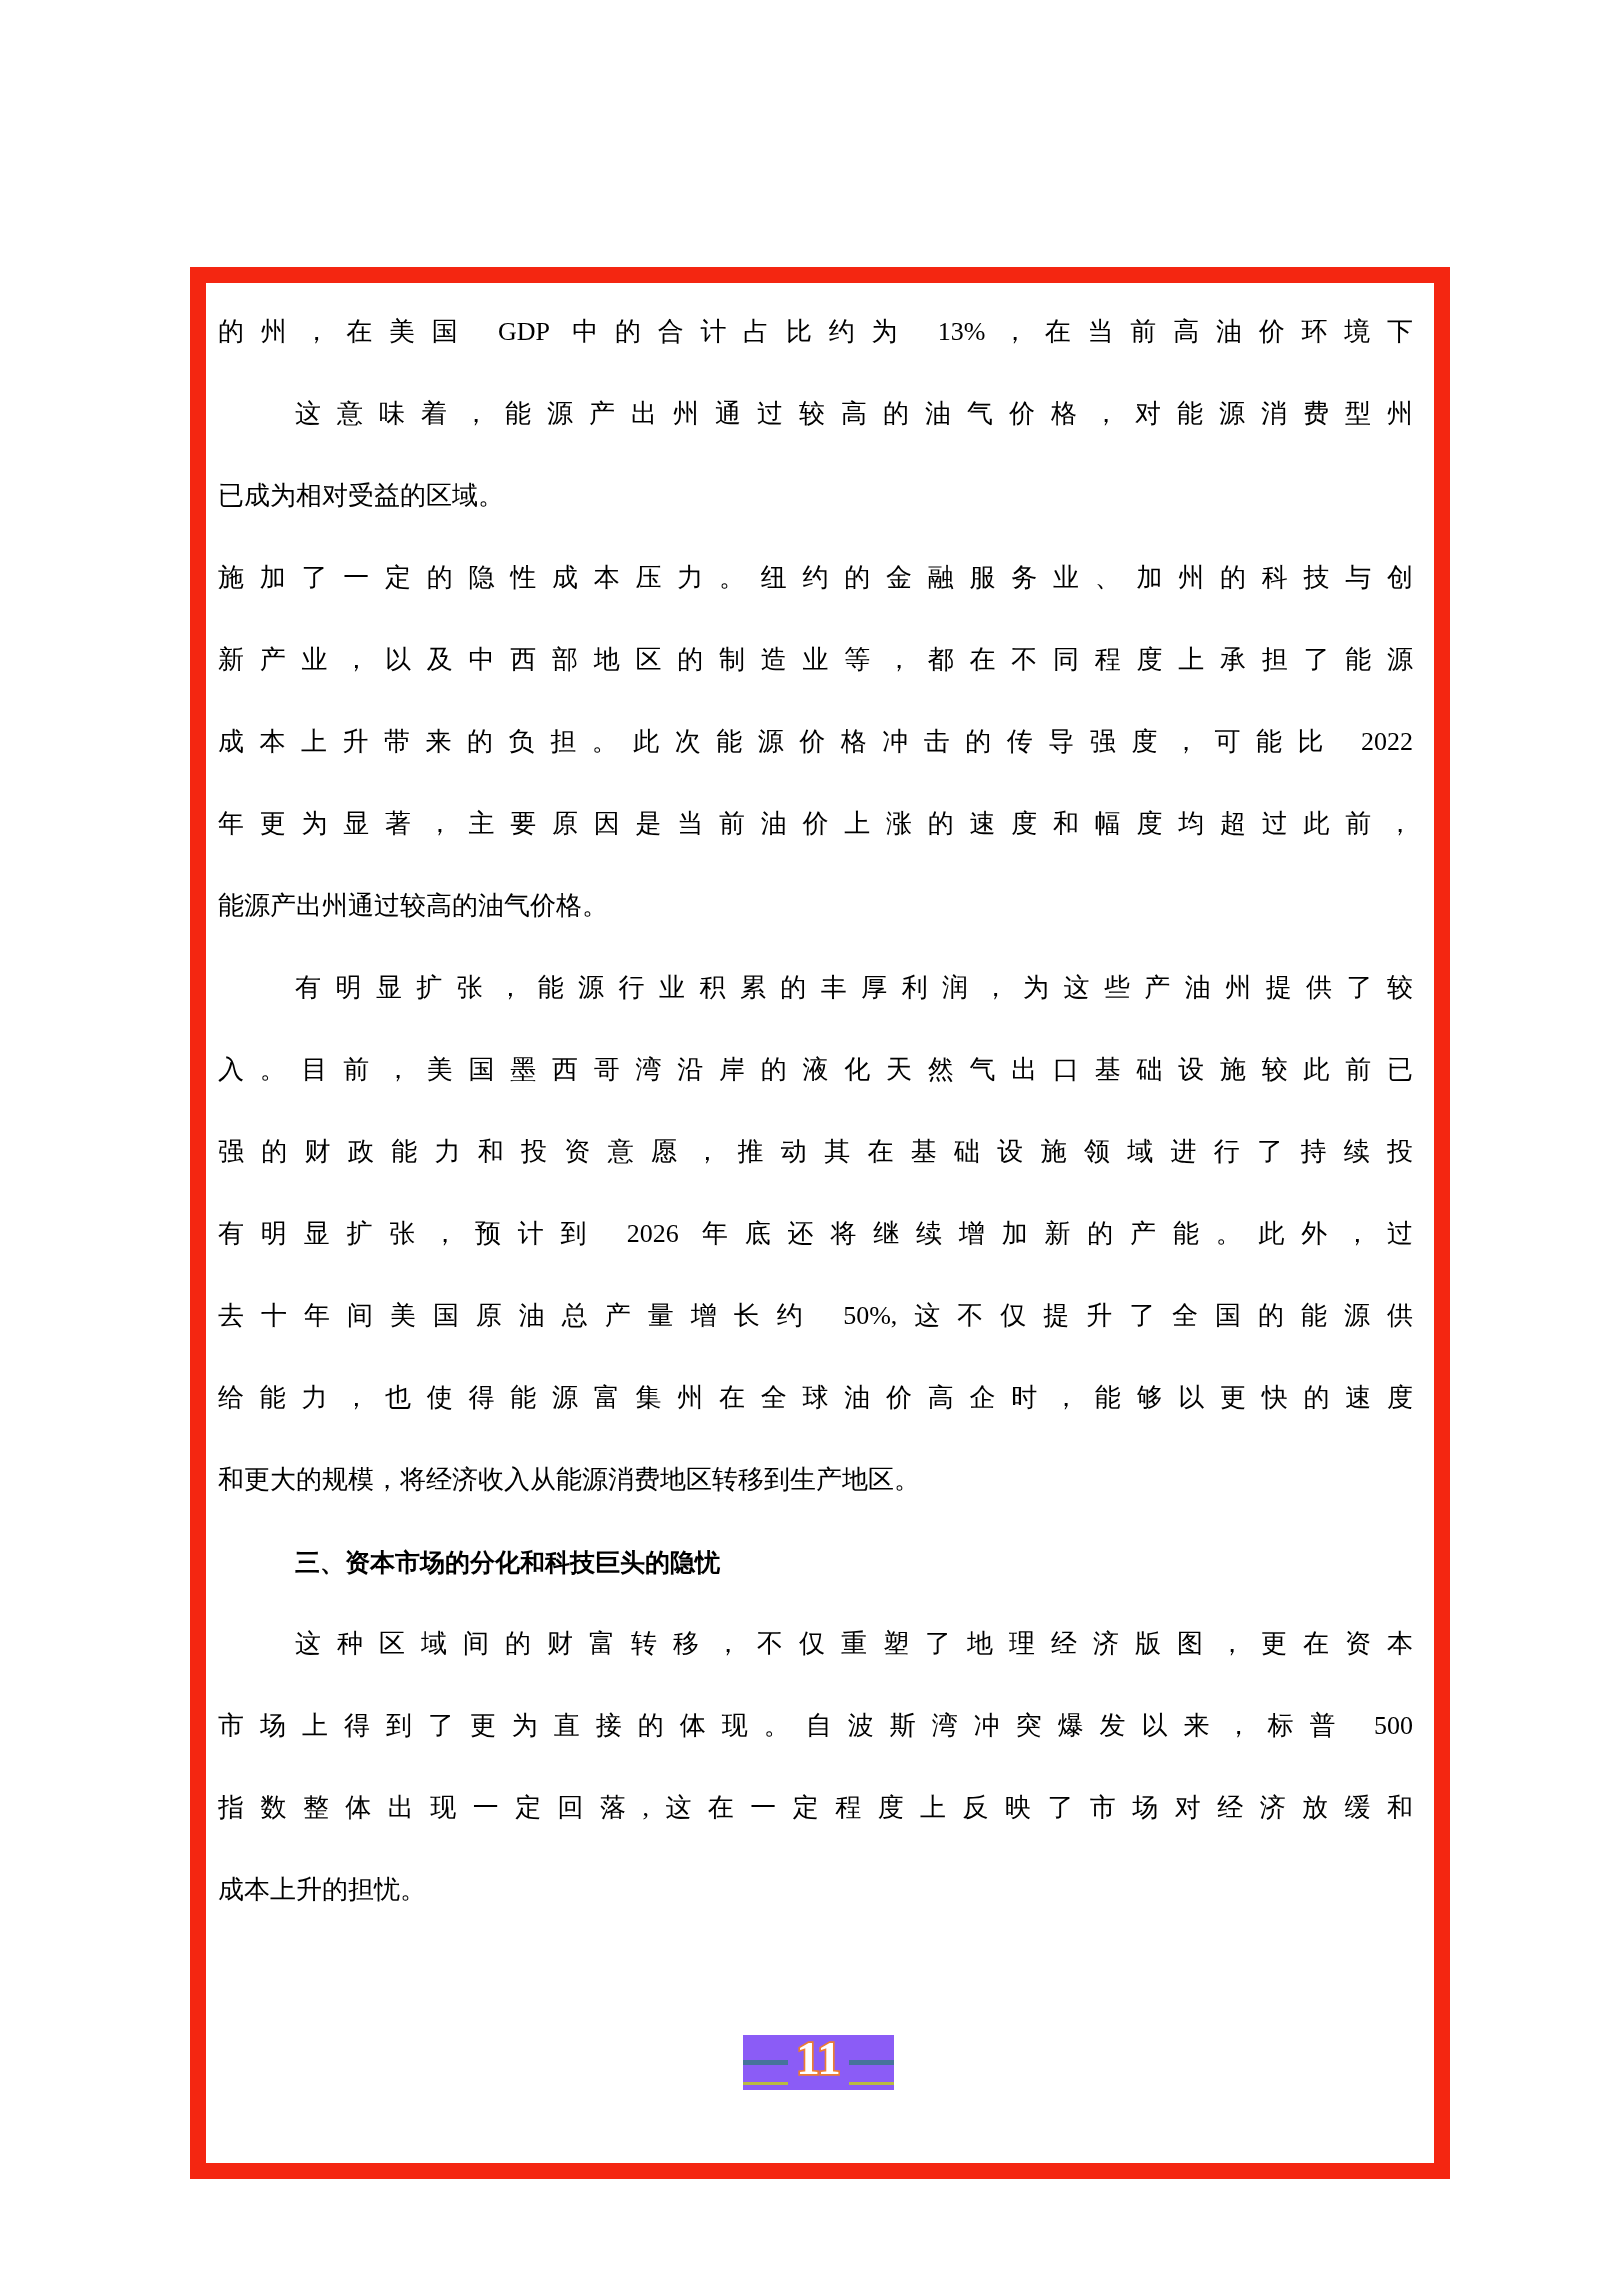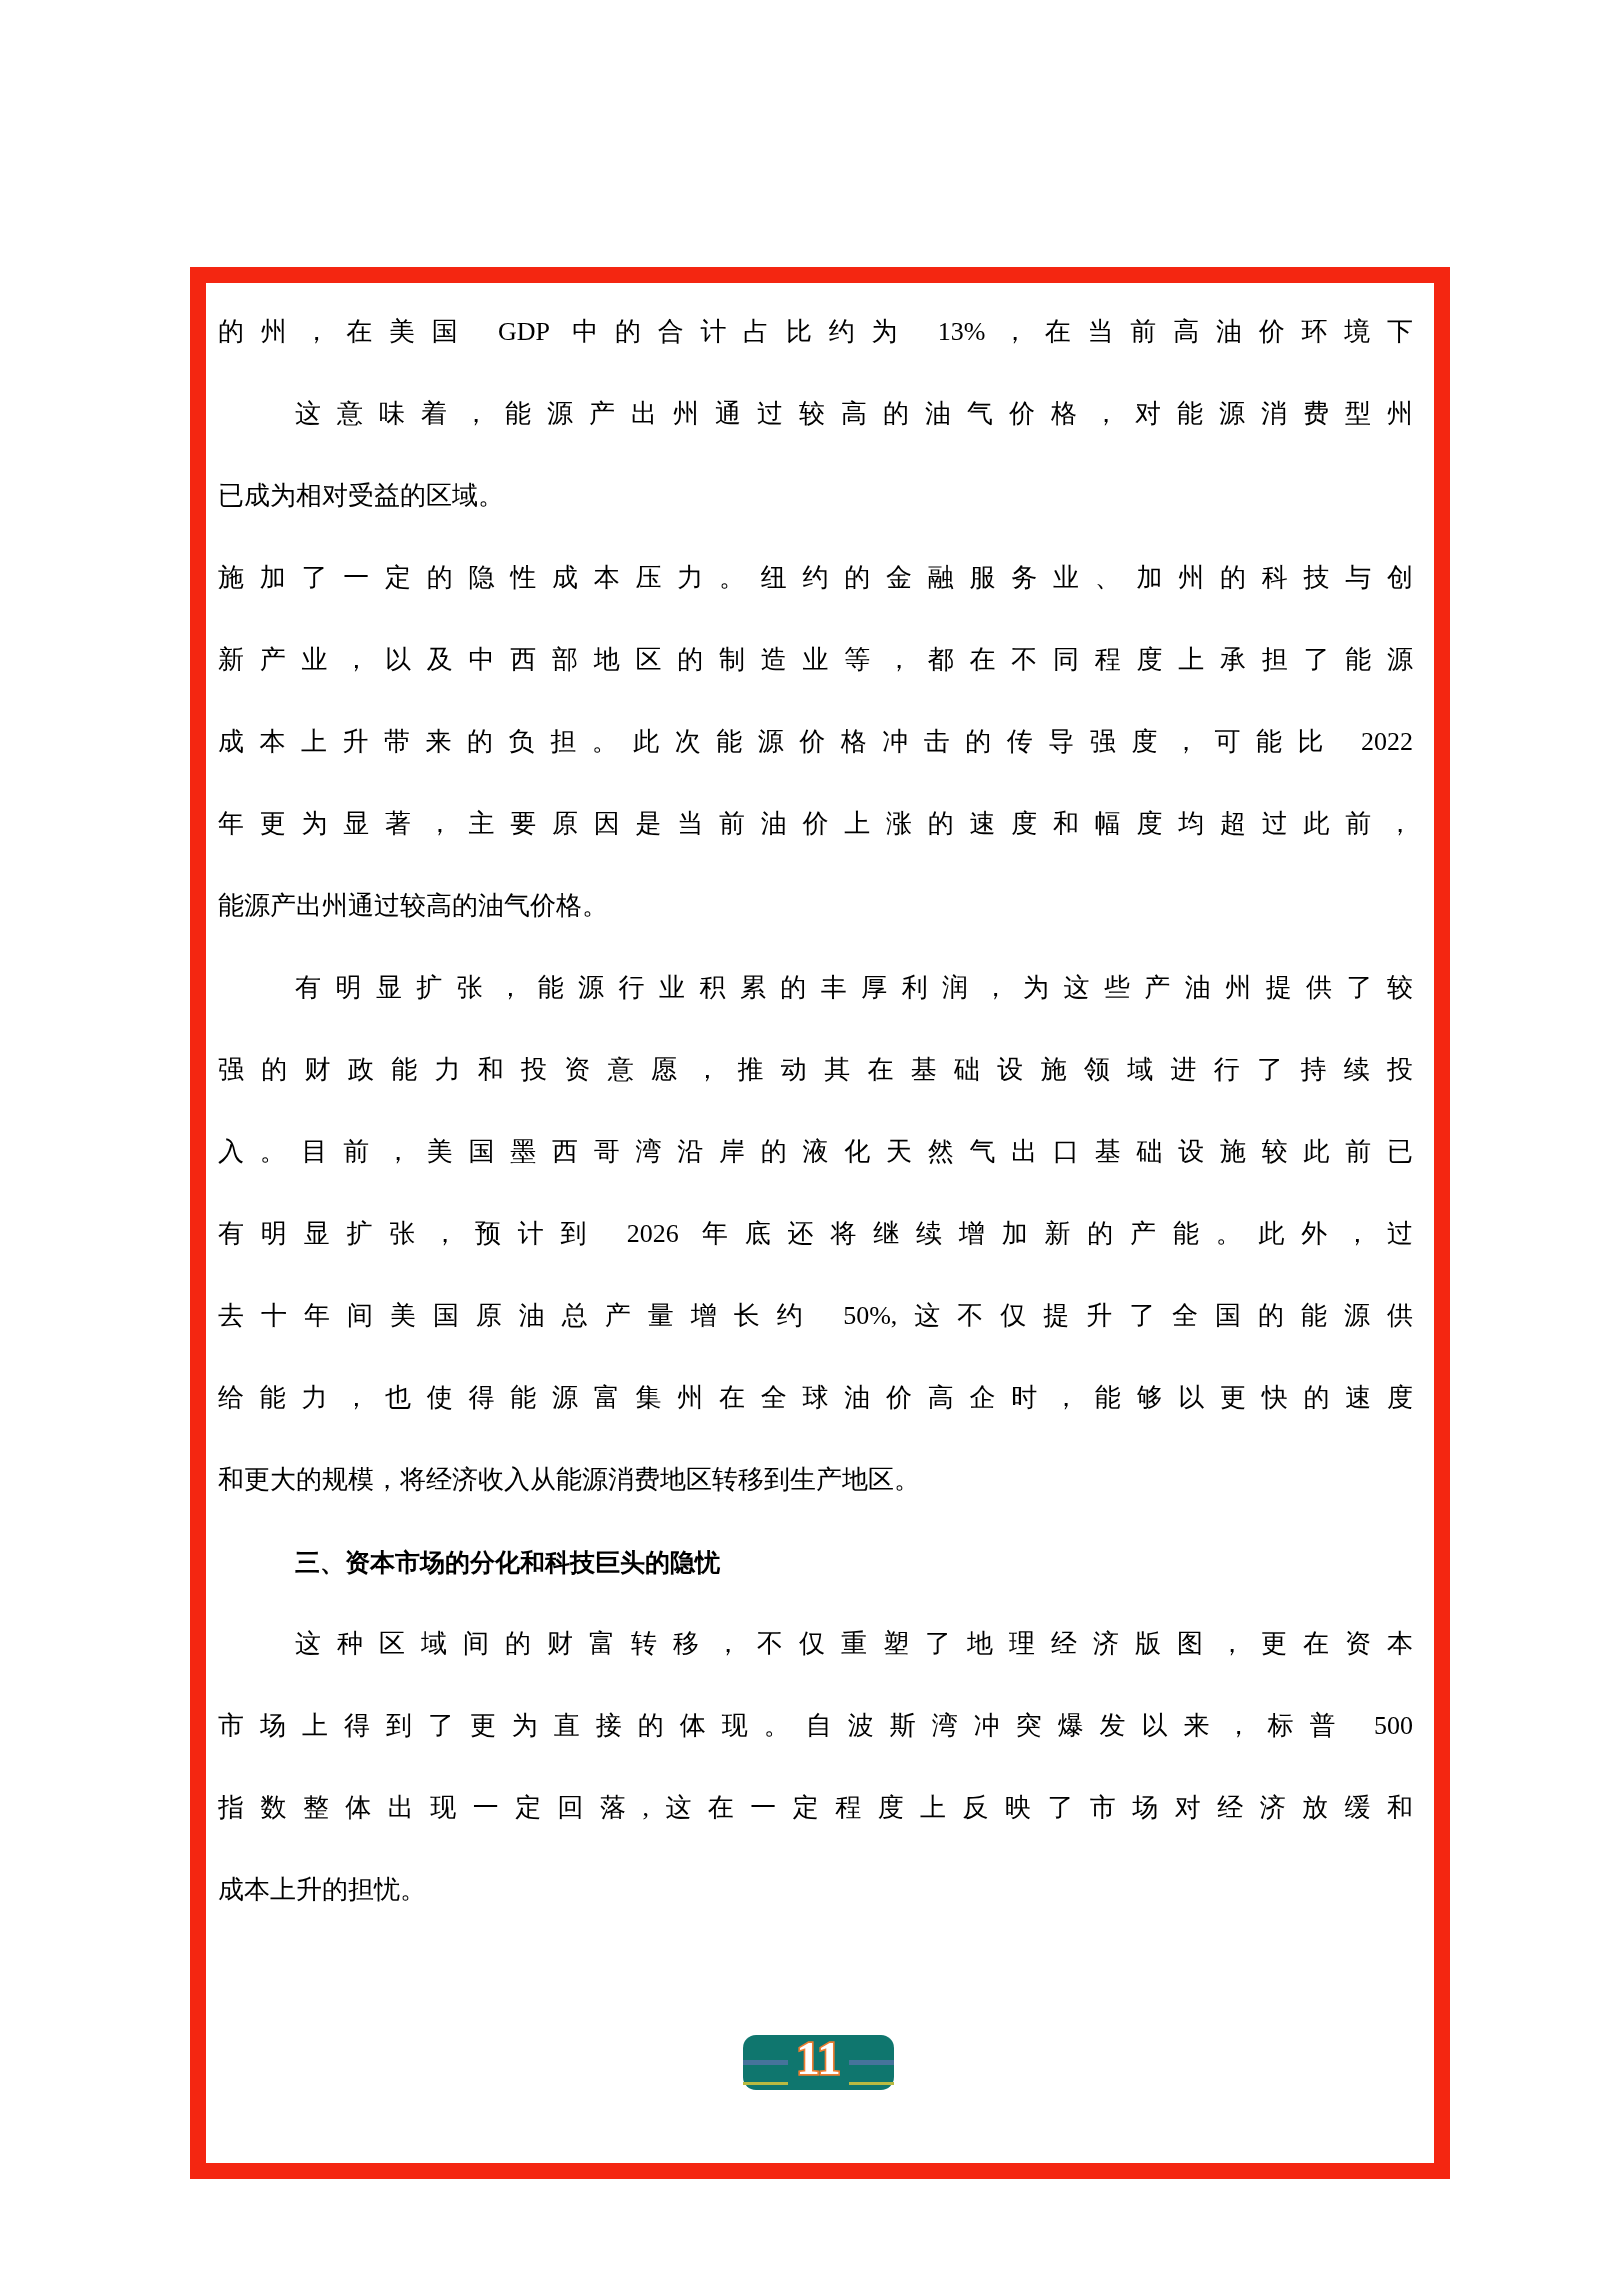--- a/index.html
+++ b/index.html
@@ -100,33 +100,33 @@
 <div class="text-block">
     <div class="line fill">的州，在美国 GDP 中的合计占比约为 13%，在当前高油价环境下</div>
     <div class="line indent fill">这意味着，能源产出州通过较高的油气价格，对能源消费型州</div>
     <div class="line">已成为相对受益的区域。</div>
     <div class="line fill">施加了一定的隐性成本压力。纽约的金融服务业、加州的科技与创</div>
     <div class="line fill">新产业，以及中西部地区的制造业等，都在不同程度上承担了能源</div>
     <div class="line fill">成本上升带来的负担。此次能源价格冲击的传导强度，可能比 2022</div>
     <div class="line fill">年更为显著，主要原因是当前油价上涨的速度和幅度均超过此前，</div>
     <div class="line">能源产出州通过较高的油气价格。</div>
     <div class="line indent fill">有明显扩张，能源行业积累的丰厚利润，为这些产油州提供了较</div>
+    <div class="line fill">入。目前，美国墨西哥湾沿岸的液化天然气出口基础设施较此前已</div>
     <div class="line fill">强的财政能力和投资意愿，推动其在基础设施领域进行了持续投</div>
-    <div class="line fill">入。目前，美国墨西哥湾沿岸的液化天然气出口基础设施较此前已</div>
     <div class="line fill">有明显扩张，预计到 2026 年底还将继续增加新的产能。此外，过</div>
     <div class="line fill">去十年间美国原油总产量增长约 50%,这不仅提升了全国的能源供</div>
     <div class="line fill">给能力，也使得能源富集州在全球油价高企时，能够以更快的速度</div>
     <div class="line">和更大的规模，将经济收入从能源消费地区转移到生产地区。</div>
     <div class="line heading indent">三、资本市场的分化和科技巨头的隐忧</div>
     <div class="line indent fill">这种区域间的财富转移，不仅重塑了地理经济版图，更在资本</div>
     <div class="line fill">市场上得到了更为直接的体现。自波斯湾冲突爆发以来，标普 500</div>
     <div class="line fill">指数整体出现一定回落,这在一定程度上反映了市场对经济放缓和</div>
     <div class="line">成本上升的担忧。</div>
   </div>
 
-<div class="page-footer" style="background: #0f766e; border-radius: 13px;">
+<div class="page-footer" style="background: #8b5cf6;">
   <span class="dash dash-left" style="background: rgb(70, 115, 155);"></span>
   <span class="dash dash-right" style="background: rgb(70, 115, 155);"></span>
   <span class="dash-shadow dash-shadow-left" style="background: rgb(185, 186, 65);"></span>
   <span class="dash-shadow dash-shadow-right" style="background: rgb(185, 186, 65);"></span>
   <span class="page-number">11</span>
 </div>
 
 
 </body></html>

